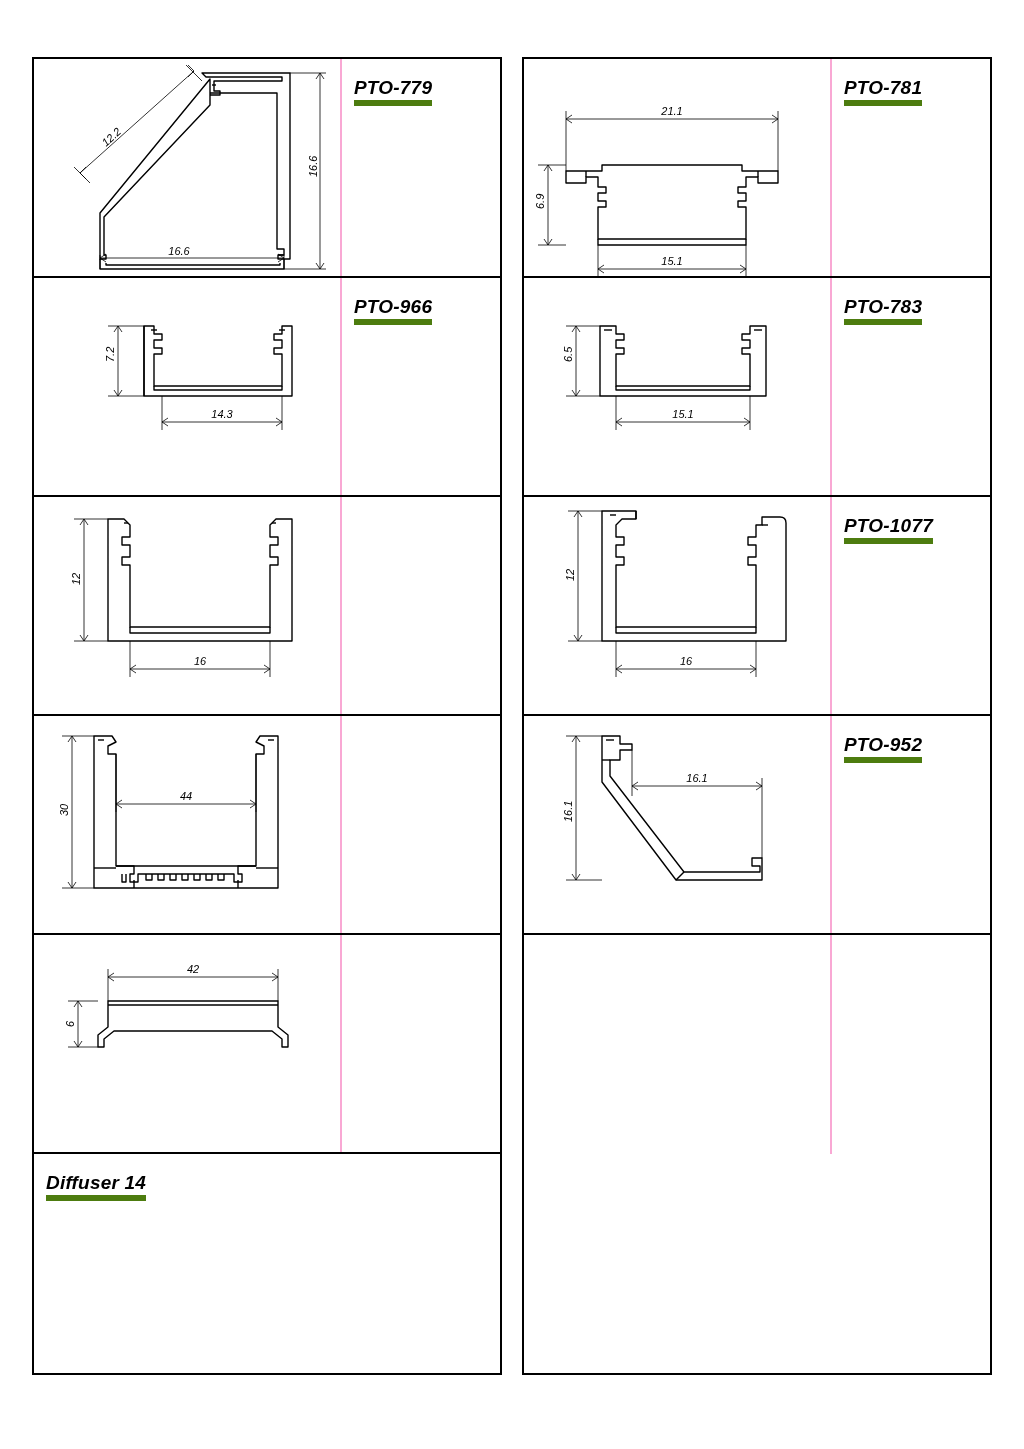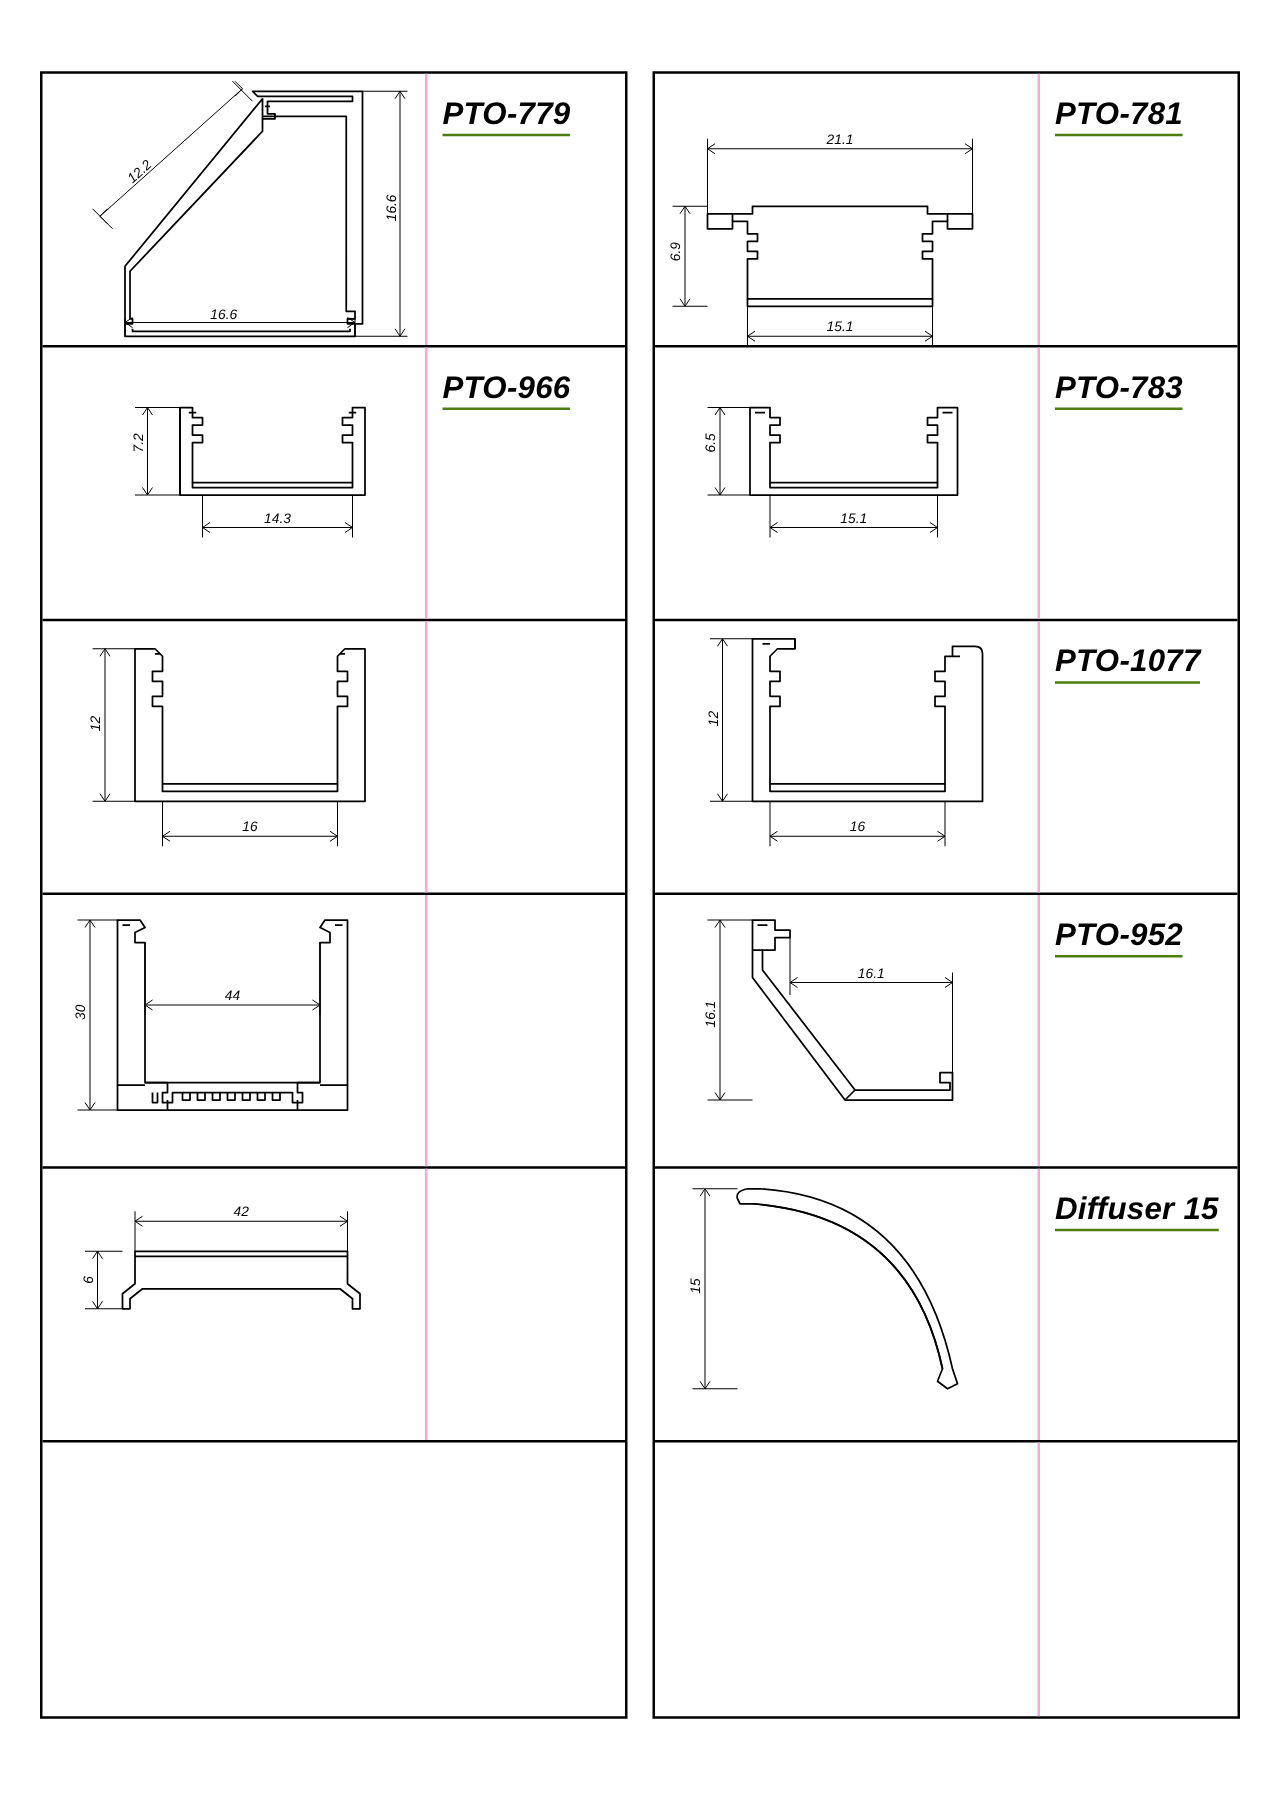--- a/index.html
+++ b/index.html
@@ -49,23 +49,23 @@
     border-right: 2px solid #f9a8d4;
     overflow: hidden;
   }
   .label-cell {
     position: relative;
     padding: 18px 10px 0 12px;
   }
   .label {
     font-weight: bold;
     font-style: italic;
-    font-size: 25px;
+    font-size: 19px;
     letter-spacing: 0.2px;
-    border-bottom: 2px solid #4d7c0f;
+    border-bottom: 6px solid #4d7c0f;
     display: inline-block;
     padding-bottom: 1px;
     line-height: 1.15;
     white-space: nowrap;
   }
   svg { display: block; }
   .draw-svg {
     position: absolute;
     left: 0; top: 0;
   }
@@ -264,20 +264,23 @@
               <line x1="44" y1="66" x2="44" y2="112"></line>
               <polyline points="40,72 44,66 48,72"></polyline>
               <polyline points="40,106 44,112 48,106"></polyline>
             </g>
             <text class="dimtext" x="40" y="92" transform="rotate(-90 40 92)">6</text>
           </svg>
         </div>
       </div>
 
       <div class="row">
+        <div class="label-cell">
+          <span class="label">Diffuser 14</span>
+        </div>
       </div>
 
     </div>
 
     <div class="col">
 
       <div class="row">
         <div class="draw-cell">
           <svg class="draw-svg" width="318" height="220" viewBox="0 0 318 220">
             <g fill="none" stroke="#000" stroke-width="1.4" stroke-linejoin="round">
@@ -418,42 +421,20 @@
               <polyline points="232,66 238,70 232,74"></polyline>
             </g>
             <text class="dimtext" x="173" y="66" text-anchor="middle">16.1</text>
           </svg>
         </div>
         <div class="label-cell">
           <span class="label">PTO-952</span>
         </div>
       </div>
 
-      <div class="row">
-        <div class="draw-cell">
-          <svg class="draw-svg" width="318" height="220" viewBox="0 0 318 220">
-            <g fill="none" stroke="#000" stroke-width="1.4" stroke-linejoin="round">
-              <path d="M66 24 Q64 18 74 16 L84 16 Q208 24 238 160 L242 172 L234 176
-                       L226 170 L230 160 Q204 38 78 28 L68 28 Z"></path>
-              <path d="M78 28 Q204 38 230 160"></path>
-            </g>
-            <g stroke="#000" stroke-width="0.8" fill="none">
-              <line x1="66" y1="16" x2="30" y2="16"></line>
-              <line x1="66" y1="176" x2="30" y2="176"></line>
-              <line x1="40" y1="16" x2="40" y2="176"></line>
-              <polyline points="36,22 40,16 44,22"></polyline>
-              <polyline points="36,170 40,176 44,170"></polyline>
-            </g>
-            <text class="dimtext" x="36" y="100" transform="rotate(-90 36 100)">15</text>
-          </svg>
-        </div>
-        <div class="label-cell">
-          <span class="label">Diffuser  15</span>
-        </div>
-      </div>
 
       <div class="row">
         <div class="draw-cell empty-cell"></div>
         <div class="label-cell">
           <span class="label" style="border-bottom:none"></span>
         </div>
       </div>
 
     </div>
 

